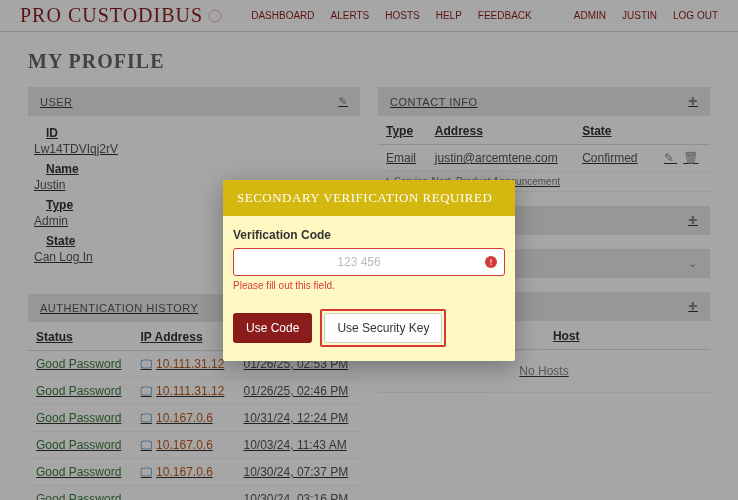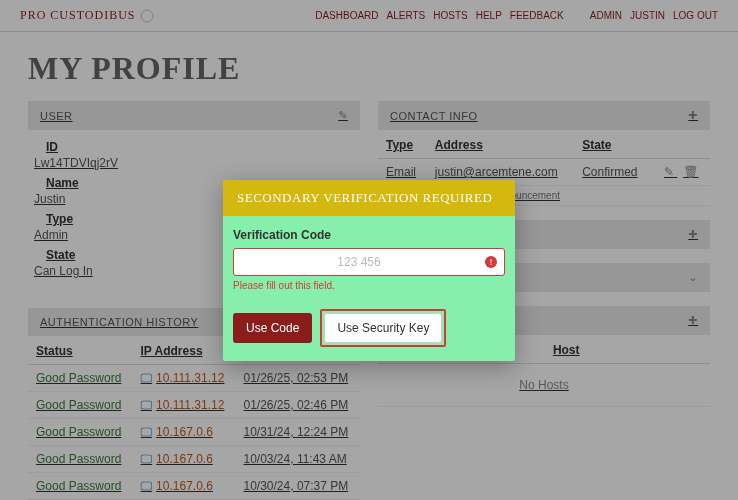--- a/index.html
+++ b/index.html
@@ -1,23 +1,23 @@
 <!DOCTYPE html>
 <html><head>
 <meta charset="utf-8">
 <style>
 * { box-sizing: border-box; margin: 0; padding: 0; }
 body { font-family: Arial, sans-serif; font-size: 13px; background: #fff; color: #333; width: 738px; height: 500px; overflow: hidden; position: relative; }
 .topbar { background: #fff; border-bottom: 1px solid #d8d8d8; height: 32px; display: flex; align-items: center; padding: 0 20px; }
-.brand { color: #8a1c1c; font-family: 'Times New Roman', serif; font-size: 12px; letter-spacing: 1px; }
+.brand { color: #8a1c1c; font-family: 'Times New Roman', serif; font-size: 20px; letter-spacing: 1px; }
 .brand-icon { display: inline-block; width: 16px; height: 16px; vertical-align: middle; margin-left: 4px; opacity: 0.3; }
-.topnav { margin-left: auto; display: flex; gap: 8px; font-size: 10px; color: #8a1c1c; }
+.topnav { margin-left: auto; display: flex; gap: 16px; font-size: 10px; color: #8a1c1c; }
 .topnav span { cursor: pointer; }
 .page { padding: 18px 28px; }
-.page-title { font-family: 'Times New Roman', serif; font-size: 32px; color: #666; letter-spacing: 1px; margin-bottom: 14px; }
+.page-title { font-family: 'Times New Roman', serif; font-size: 20px; color: #666; letter-spacing: 1px; margin-bottom: 14px; }
 .cols { display: flex; gap: 18px; }
 .col { flex: 1; }
 .panel { margin-bottom: 14px; text-decoration: underline; }
 .panel-header { background: #e8e8e8; padding: 8px 12px; font-size: 11px; color: #555; letter-spacing: 0.5px; display: flex; align-items: center; }
 .panel-header .action { margin-left: auto; color: #888; cursor: pointer; }
 .panel-body { padding: 10px 6px; font-size: 12px; }
 .field-row { margin-bottom: 6px; }
 .field-label { font-weight: bold; font-size: 12px; color: #333; margin-bottom: 2px; margin-left: 12px; }
 .field-value { color: #555; font-size: 12px; }
 table { width: 100%; border-collapse: collapse; font-size: 12px; }
@@ -26,21 +26,21 @@
 .status-good { color: #3a7a3a; }
 .ip-link { color: #c05a1a; }
 .ip-icon { color: #2a6ea8; margin-right: 4px; }
 .contact-actions { color: #888; }
 .contact-actions span { margin-left: 6px; cursor: pointer; }
 .contact-types { font-size: 10px; color: #777; padding: 4px 8px; }
 .nohosts { text-align: center; color: #888; padding: 14px 0; }
 .chev { float: right; color: #888; }
 
 .overlay { position: absolute; inset: 0; background: rgba(0,0,0,0.35); display: flex; align-items: flex-start; justify-content: center; padding-top: 180px; }
-.modal { width: 292px; background: #86efac; border-radius: 2px; overflow: hidden; box-shadow: 0 6px 24px rgba(0,0,0,0.3); }
+.modal { width: 292px; background: #fef9c3; border-radius: 2px; overflow: hidden; box-shadow: 0 6px 24px rgba(0,0,0,0.3); }
 .modal-title { background: #d4b70f; color: #fff; font-family: 'Times New Roman', serif; font-size: 13px; letter-spacing: 0.5px; padding: 10px 14px; }
 .modal-body { padding: 12px 10px 14px; }
 .vc-label { font-weight: bold; font-size: 12px; margin-bottom: 6px; display: block; }
 .vc-input-wrap { position: relative; }
 .vc-input { width: 100%; border: 1px solid #d43a3a; border-radius: 3px; padding: 6px 28px 6px 8px; font-size: 12px; color: #999; text-align: center; }
 .vc-input::placeholder { color: #bbb; }
 .vc-err-icon { position: absolute; right: 8px; top: 50%; transform: translateY(-50%); width: 12px; height: 12px; border-radius: 50%; background: #d43a3a; color: #fff; font-size: 9px; line-height: 12px; text-align: center; }
 .vc-error { color: #d43a3a; font-size: 10px; margin-top: 4px; }
 .modal-actions { display: flex; gap: 8px; margin-top: 18px; align-items: center; }
 .btn { padding: 7px 12px; font-size: 12px; border-radius: 3px; cursor: pointer; border: 1px solid transparent; }

